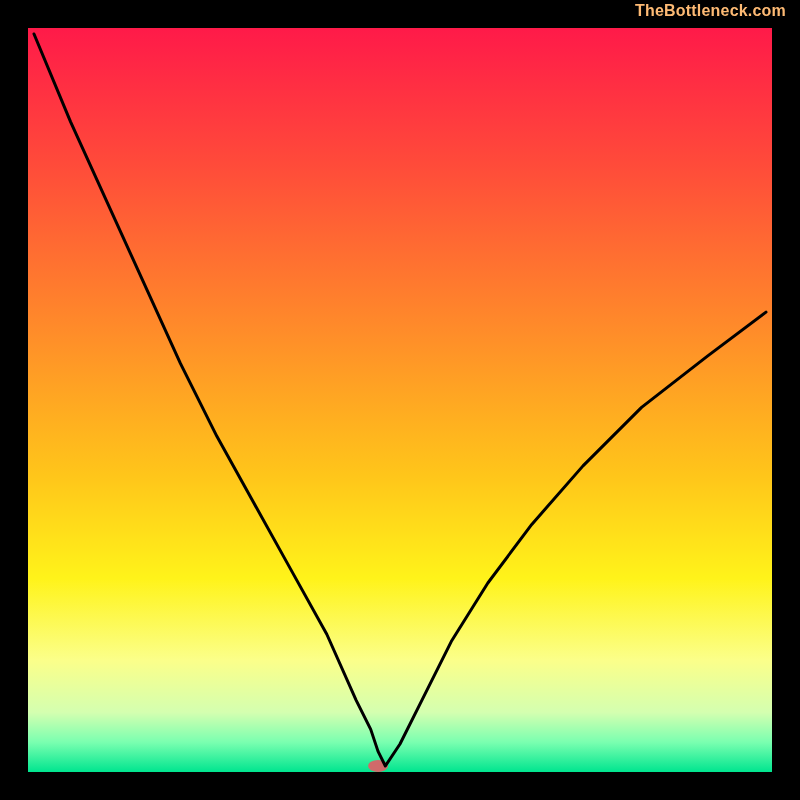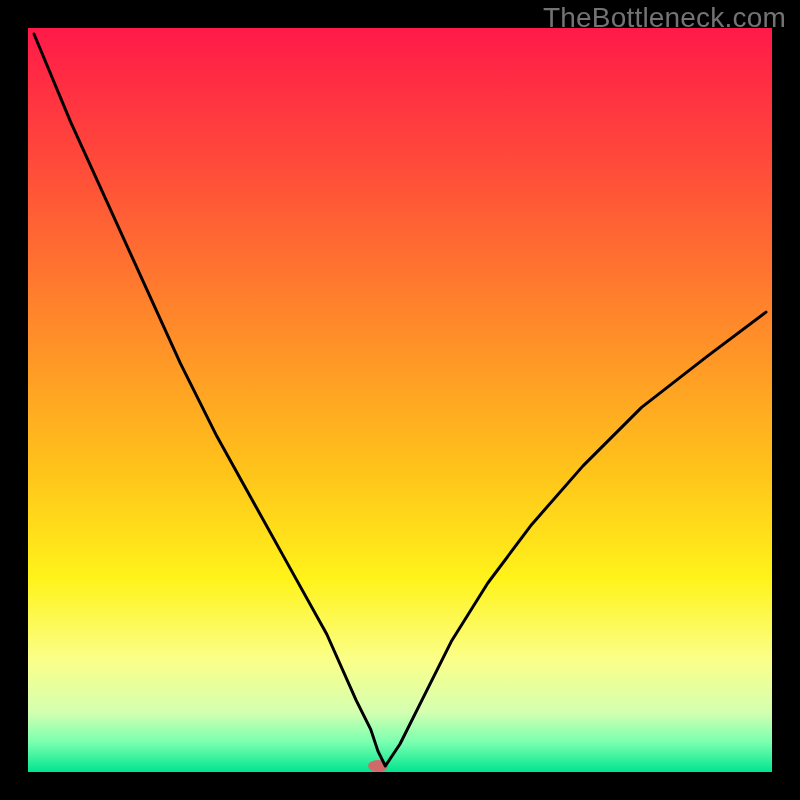--- a/index.html
+++ b/index.html
@@ -14,23 +14,23 @@
   .frame {
     position: relative;
     width: 800px;
     height: 800px;
     background: #000;
   }
   .watermark {
     position: absolute;
     top: 2px;
     right: 14px;
-    color: #737373;
-    font-size: 28px;
-    font-weight: 400;
+    color: #fdba74;
+    font-size: 16px;
+    font-weight: 700;
     letter-spacing: 0.2px;
     z-index: 10;
   }
   svg {
     position: absolute;
     top: 0;
     left: 0;
   }
 </style>
 </head>

